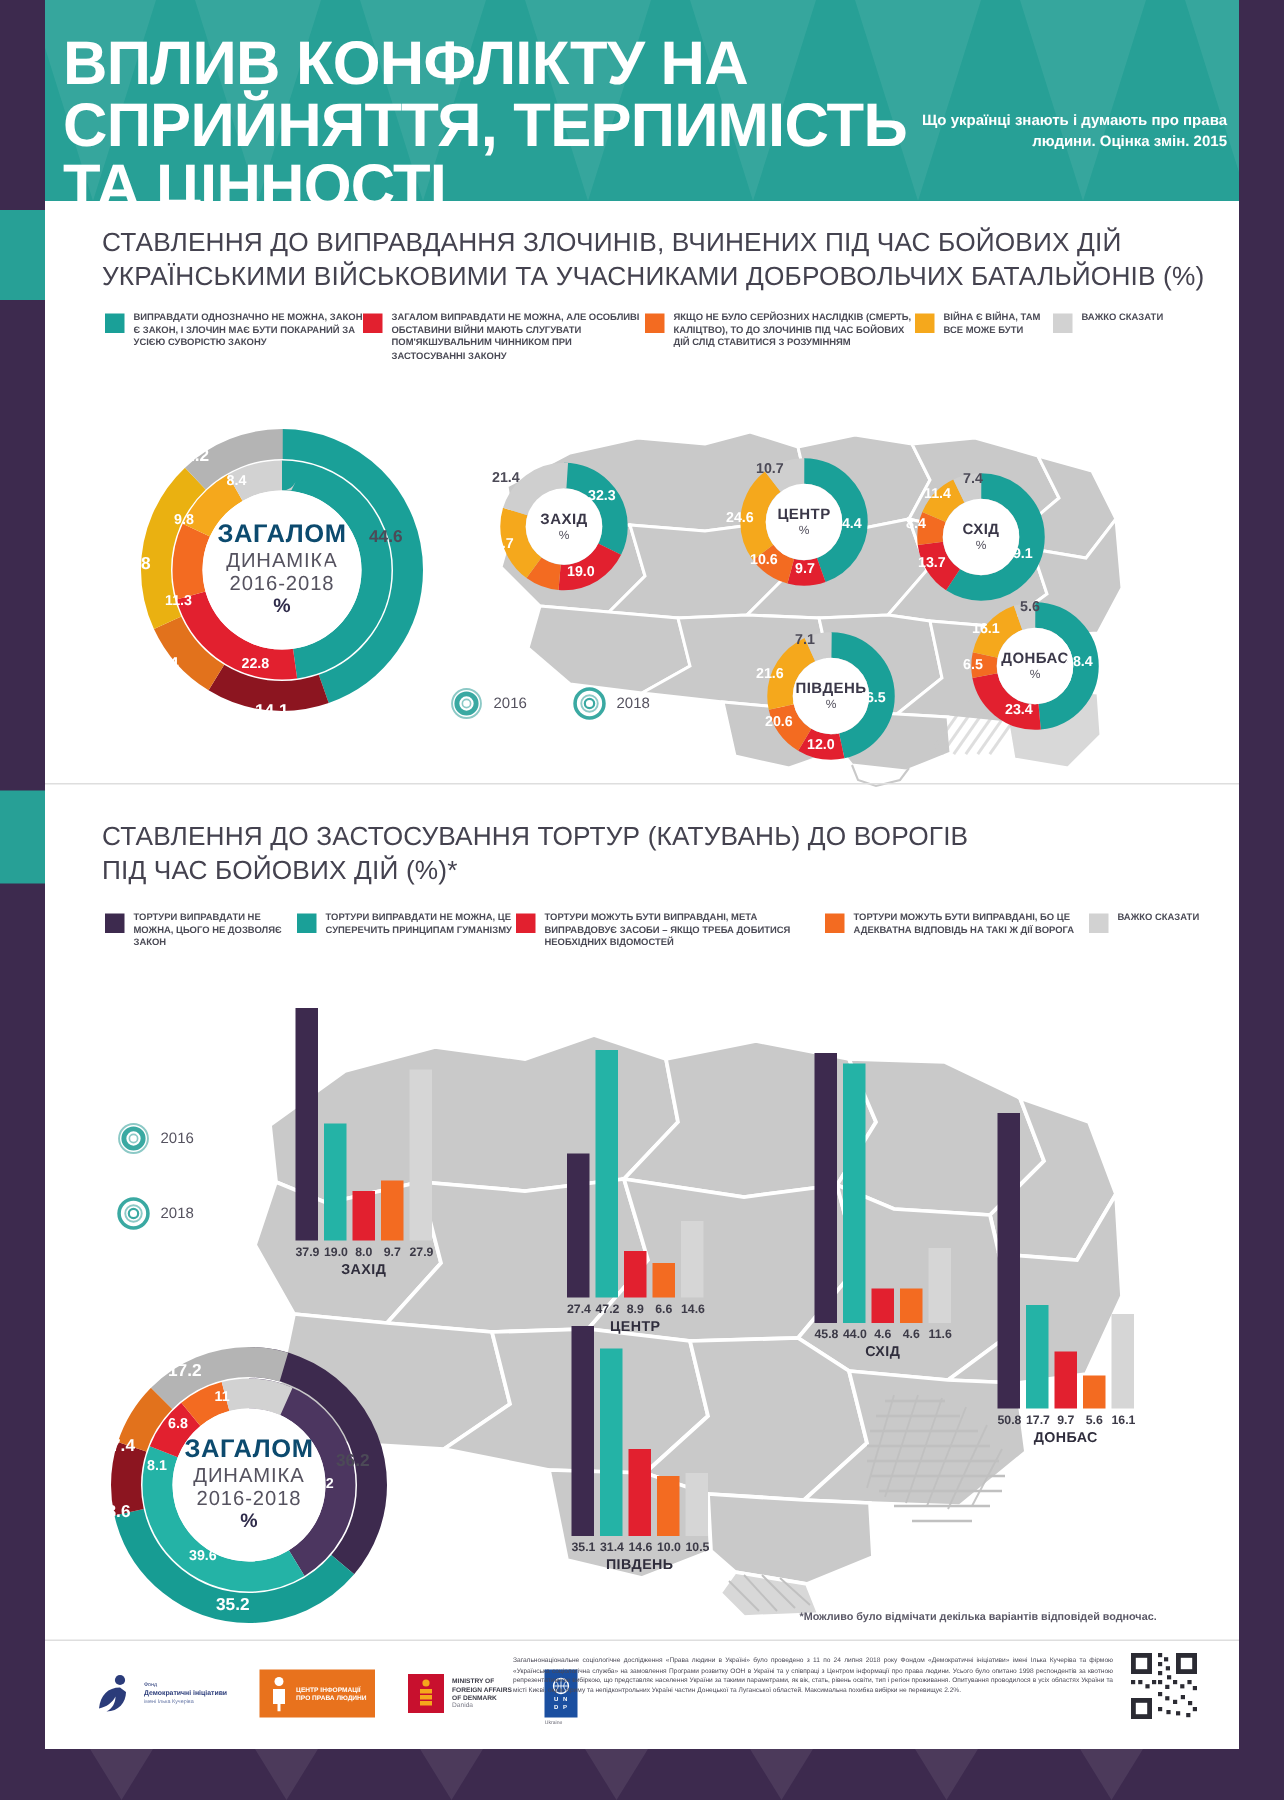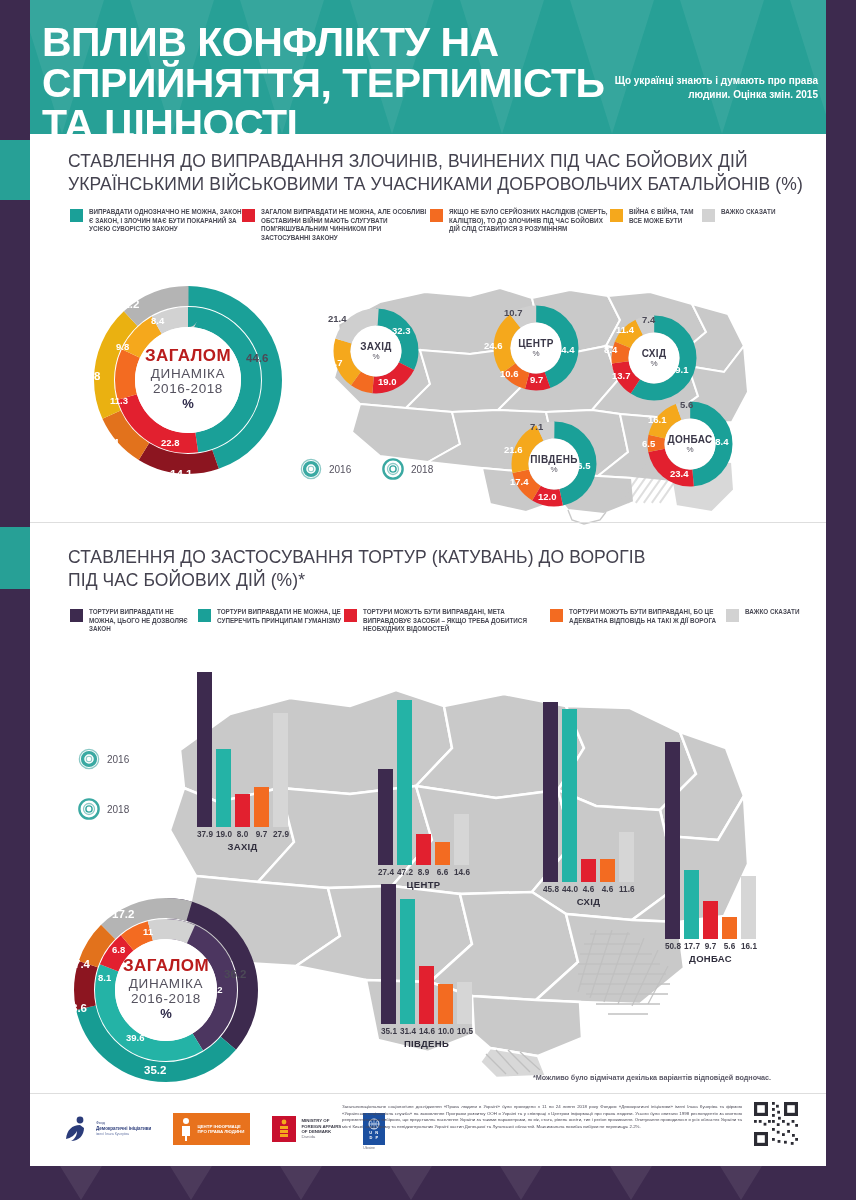--- a/index.html
+++ b/index.html
@@ -61,21 +61,21 @@
   .map-wrap { position:absolute; }
   .map-wrap svg { display:block; }
 
   
   .donut { position:absolute; }
   .donut svg { display:block; overflow:visible; }
   .donut-center {
     position:absolute; text-align:center; left:0; right:0;
     display:flex; flex-direction:column; align-items:center; justify-content:center;
   }
-  .dc-main { font-size:17px; font-weight:bold; color:#b91c1c; letter-spacing:0.4px; }
+  .dc-main { font-size:17px; font-weight:bold; color:#0c4a6e; letter-spacing:0.4px; }
   .dc-sub  { font-size:13.5px; color:#55525f; letter-spacing:0.6px; }
   .dc-yr   { font-size:13.5px; color:#55525f; letter-spacing:0.6px; }
   .dc-pct  { font-size:13px; font-weight:bold; color:#2f2b4a; }
 
   .region-center {
     position:absolute; inset:0; display:flex; flex-direction:column;
     align-items:center; justify-content:center;
   }
   .rc-name { font-size:10px; font-weight:bold; color:#3a3748; letter-spacing:0.3px; }
   .rc-pct  { font-size:8px; color:#55525f; }
@@ -322,21 +322,21 @@
         <circle cx="46" cy="46" r="34" stroke="#cfcfcf" stroke-dasharray="15.2 198.4" stroke-dashoffset="-198.8"></circle>
       </g>
       <circle cx="46" cy="46" r="25.5" fill="#ffffff"></circle>
     </svg>
     <div class="region-center">
       <div class="rc-name">ПІВДЕНЬ</div>
       <div class="rc-pct">%</div>
     </div>
     <div class="dlabel w" style="left:64px; top:42px;">46.5</div>
     <div class="dlabel w" style="left:30px; top:73px;">12.0</div>
-    <div class="dlabel w" style="left:2px; top:58px;">17.4</div>
+    <div class="dlabel w" style="left:2px; top:58px;">20.6</div>
     <div class="dlabel w" style="left:-4px; top:26px;">21.6</div>
     <div class="dlabel d" style="left:22px; top:3px;">7.1</div>
   </div>
 
   <div class="donut" style="left:644px; top:398px; width:92px; height:92px;">
     <svg width="92" height="92" viewBox="0 0 92 92">
       <g transform="rotate(-90 46 46)" fill="none" stroke-width="17">
         <circle cx="46" cy="46" r="34" stroke="#1aa098" stroke-dasharray="103.5 110.1" stroke-dashoffset="0"></circle>
         <circle cx="46" cy="46" r="34" stroke="#e2202f" stroke-dasharray="50.0 163.6" stroke-dashoffset="-103.5"></circle>
         <circle cx="46" cy="46" r="34" stroke="#f36b21" stroke-dasharray="13.9 199.7" stroke-dashoffset="-153.5"></circle>

